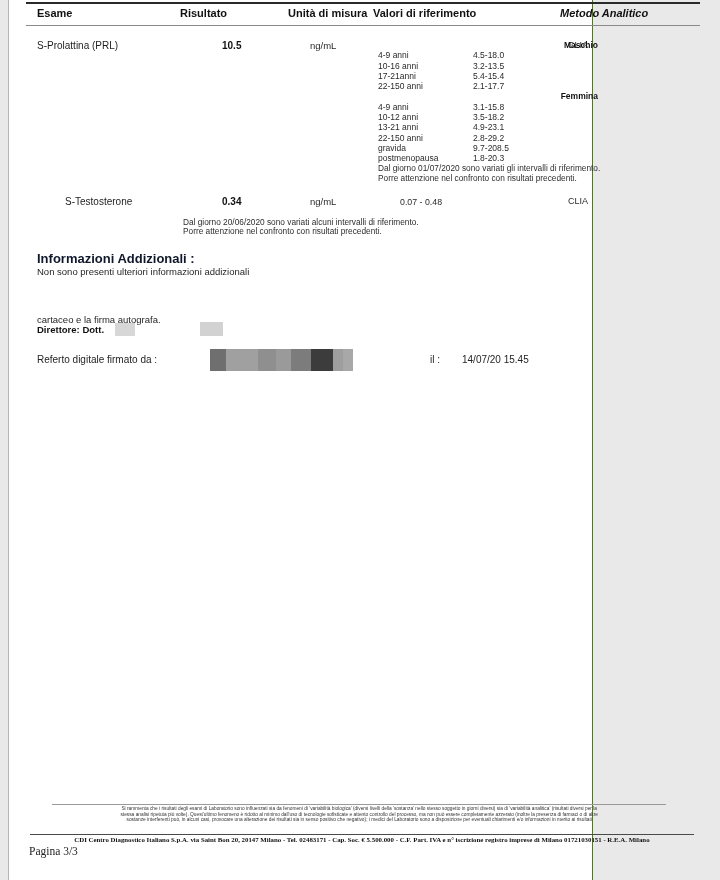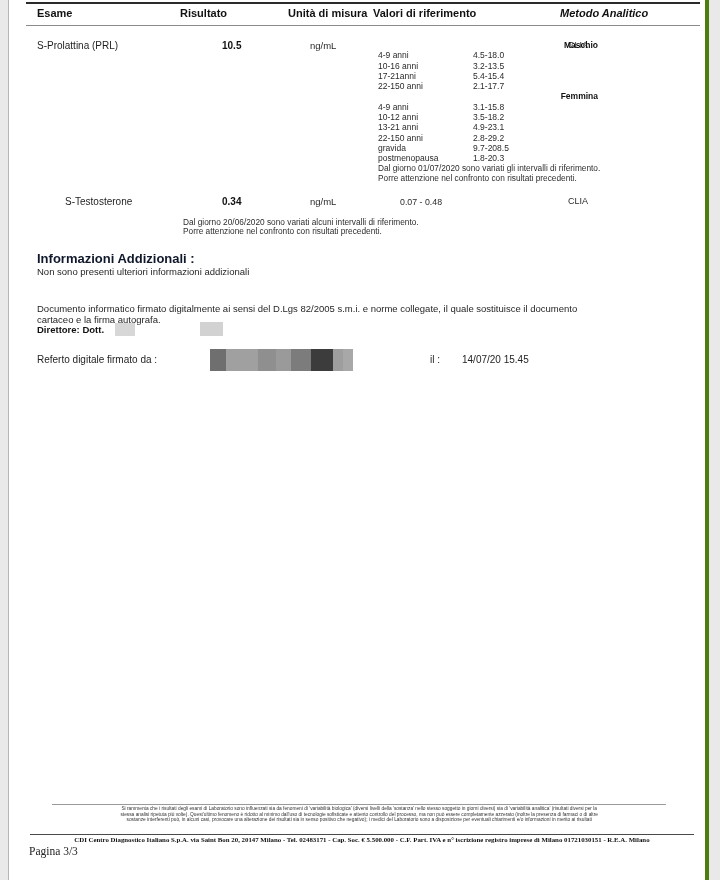--- a/index.html
+++ b/index.html
@@ -2,23 +2,23 @@
 <html><head>
 <meta charset="utf-8">
 <style>
   html,body{margin:0;padding:0;}
   body{
     width:720px;height:880px;position:relative;overflow:hidden;
     background:#e9e9e9;
     font-family:"Liberation Sans",sans-serif;color:#222;
   }
   .page{
-    position:absolute;left:8px;top:0;width:701px;height:880px;
+    position:absolute;left:8px;top:0;width:585px;height:880px;
     background:#ffffff;
-    border-left:1px solid #b5b5b5;border-right:4px solid #4d7c0f;
+    border-left:1px solid #b5b5b5;border-right:1px solid #4d7c0f;
     box-sizing:border-box;
   }
   .abs{position:absolute;white-space:nowrap;}
   .rule{position:absolute;}
   .top-rule{left:17px;top:2px;width:674px;height:2px;background:#2a2a2a;}
   .header-rule{left:17px;top:25px;width:674px;height:1px;background:#8a8a8a;}
   .colhead{font-size:11px;font-weight:bold;color:#111;top:7px;}
   .colhead.italic{font-style:italic;}
   .exam{font-size:10px;color:#1e1e1e;}
   .result{font-size:10px;font-weight:bold;color:#111;}
@@ -90,21 +90,20 @@
   <span class="abs result" style="left:213px;top:196px;">0.34</span>
   <span class="abs unit" style="left:301px;top:196px;">ng/mL</span>
   <span class="abs refrange" style="left:391px;top:196.5px;">0.07  -  0.48</span>
   <span class="abs method" style="left:559px;top:196px;">CLIA</span>
   <span class="abs note" style="left:174px;top:216.5px;">Dal giorno 20/06/2020 sono variati alcuni intervalli di riferimento.</span>
   <span class="abs note" style="left:174px;top:226px;">Porre attenzione nel confronto con risultati precedenti.</span>
 
   <span class="abs info-title" style="left:28px;top:251px;">Informazioni Addizionali :</span>
   <span class="abs body-text" style="left:28px;top:266px;">Non sono presenti ulteriori informazioni addizionali</span>
 
-  <span class="abs body-text" style="left:28px;top:303px;">Documento informatico firmato digitalmente ai sensi del D.Lgs 82/2005 s.m.i. e norme collegate, il quale sostituisce il documento</span>
   <span class="abs body-text" style="left:28px;top:313.5px;">cartaceo e la firma autografa.</span>
   <span class="abs body-text bold" style="left:28px;top:324px;">Direttore: Dott.</span>
   <div class="blurbox" style="left:106px;top:323px;width:20px;height:13px;"></div>
   <div class="blurbox" style="left:191px;top:322px;width:23px;height:14px;background:#d2d2d2;"></div>
 
   <span class="abs sig-text" style="left:28px;top:354px;">Referto digitale firmato da :</span>
   <div class="mosaic">
       <div style="width: 16px; background: rgb(111, 111, 111);"></div>
       <div style="width: 32px; background: rgb(160, 160, 160);"></div>
       <div style="width: 18px; background: rgb(143, 143, 143);"></div>

